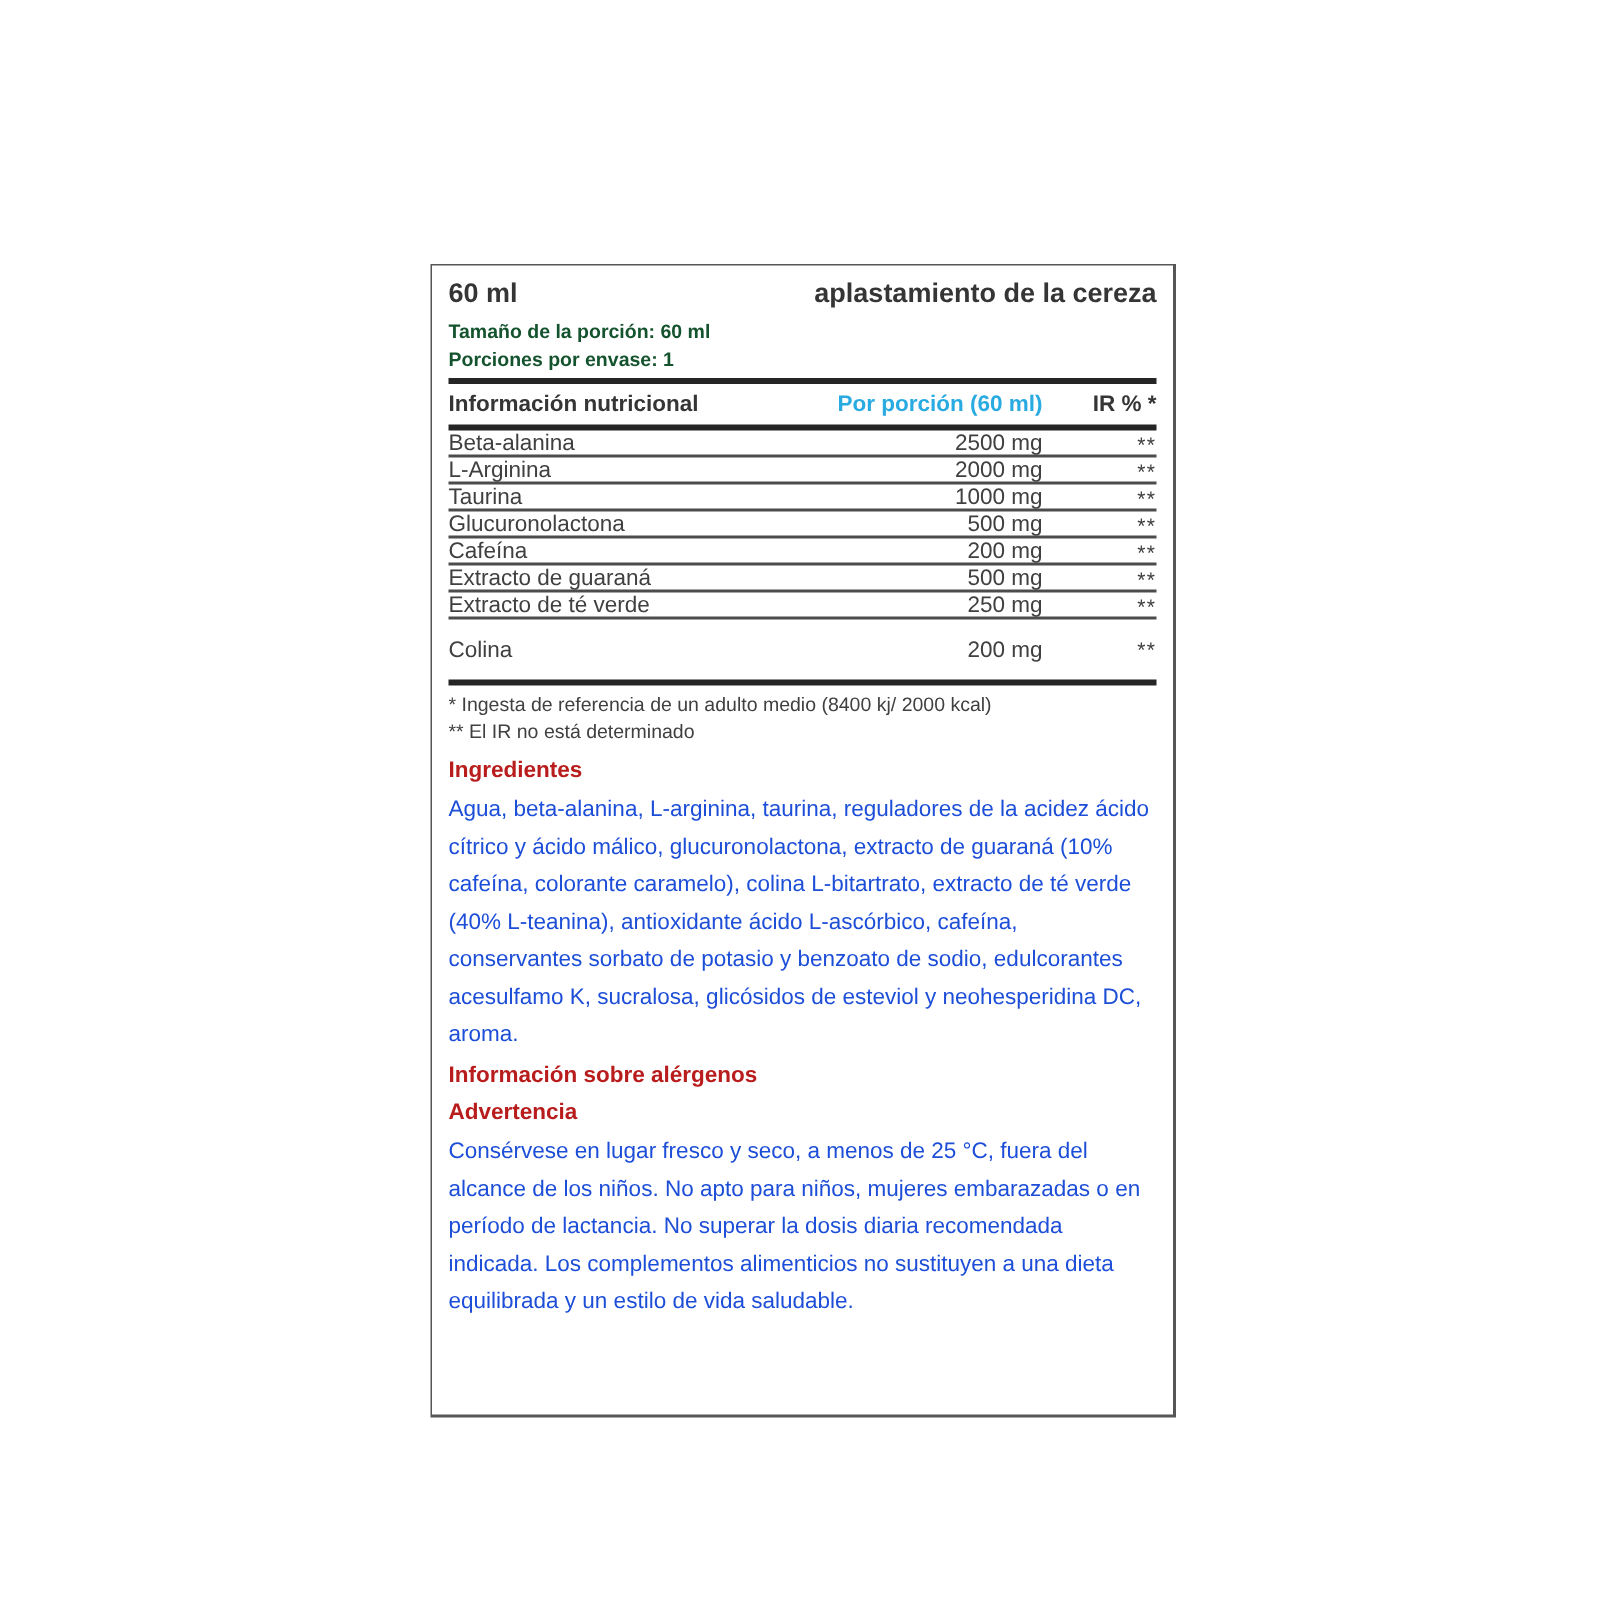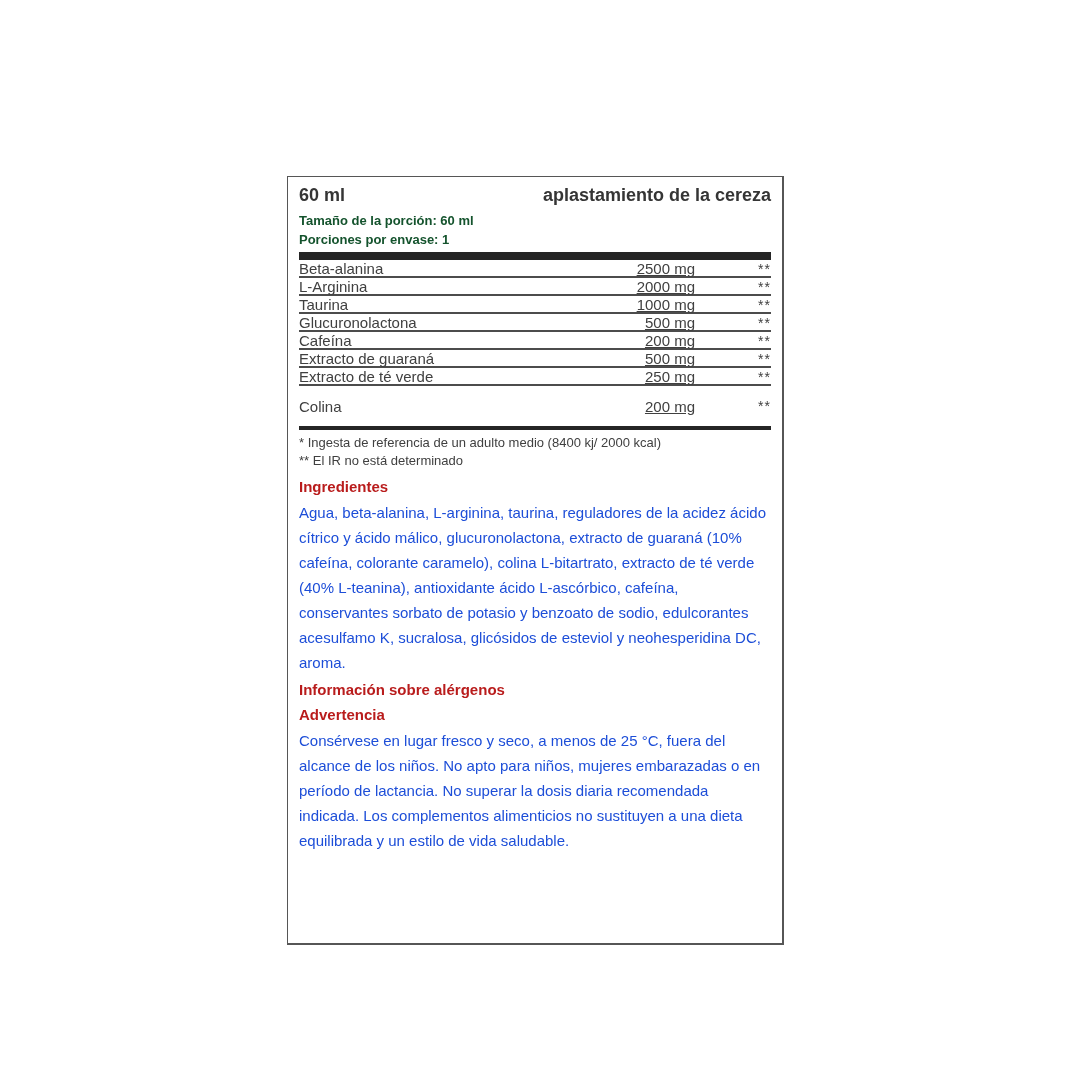--- a/index.html
+++ b/index.html
@@ -62,21 +62,21 @@
   .nf-row {
     display: grid;
     grid-template-columns: 1fr 170px 76px;
     align-items: center;
     height: 18px;
     font-size: 15px;
     color: #404040;
     border-bottom: 2px solid #4c4c4c;
   }
   .nf-row:last-child { border-bottom: none; height: 40px; }
-  .nf-row .col-amount { text-align: right; text-decoration: underline; }
+  .nf-row .col-amount { text-align: right; }
   .nf-row .col-ir { text-align: right; font-size: 14px; letter-spacing: 1px; }
 
   .footnotes {
     padding: 4px 0 2px 0;
     font-size: 13px;
     line-height: 18px;
     color: #404040;
   }
 
   .section-title {
@@ -102,20 +102,25 @@
     <div class="title-row">
       <span>60 ml</span>
       <span>aplastamiento de la cereza</span>
     </div>
 
     <div class="serving-line">Tamaño de la porción: 60 ml</div>
     <div class="serving-line">Porciones por envase: 1</div>
 
     <div class="thick-bar"></div>
 
+    <div class="nf-header-row">
+      <span class="col-name">Información nutricional</span>
+      <span class="col-amount" style="color: rgb(41, 171, 226);">Por porción (60 ml)</span>
+      <span class="col-ir">IR % *</span>
+    </div>
 
     <div class="thick-bar no-gap"></div>
 
     <div class="nf-rows">
 
         <div class="nf-row">
           <span class="col-name">Beta-alanina</span>
           <span class="col-amount">2500 mg</span>
           <span class="col-ir">**</span>
         </div>

